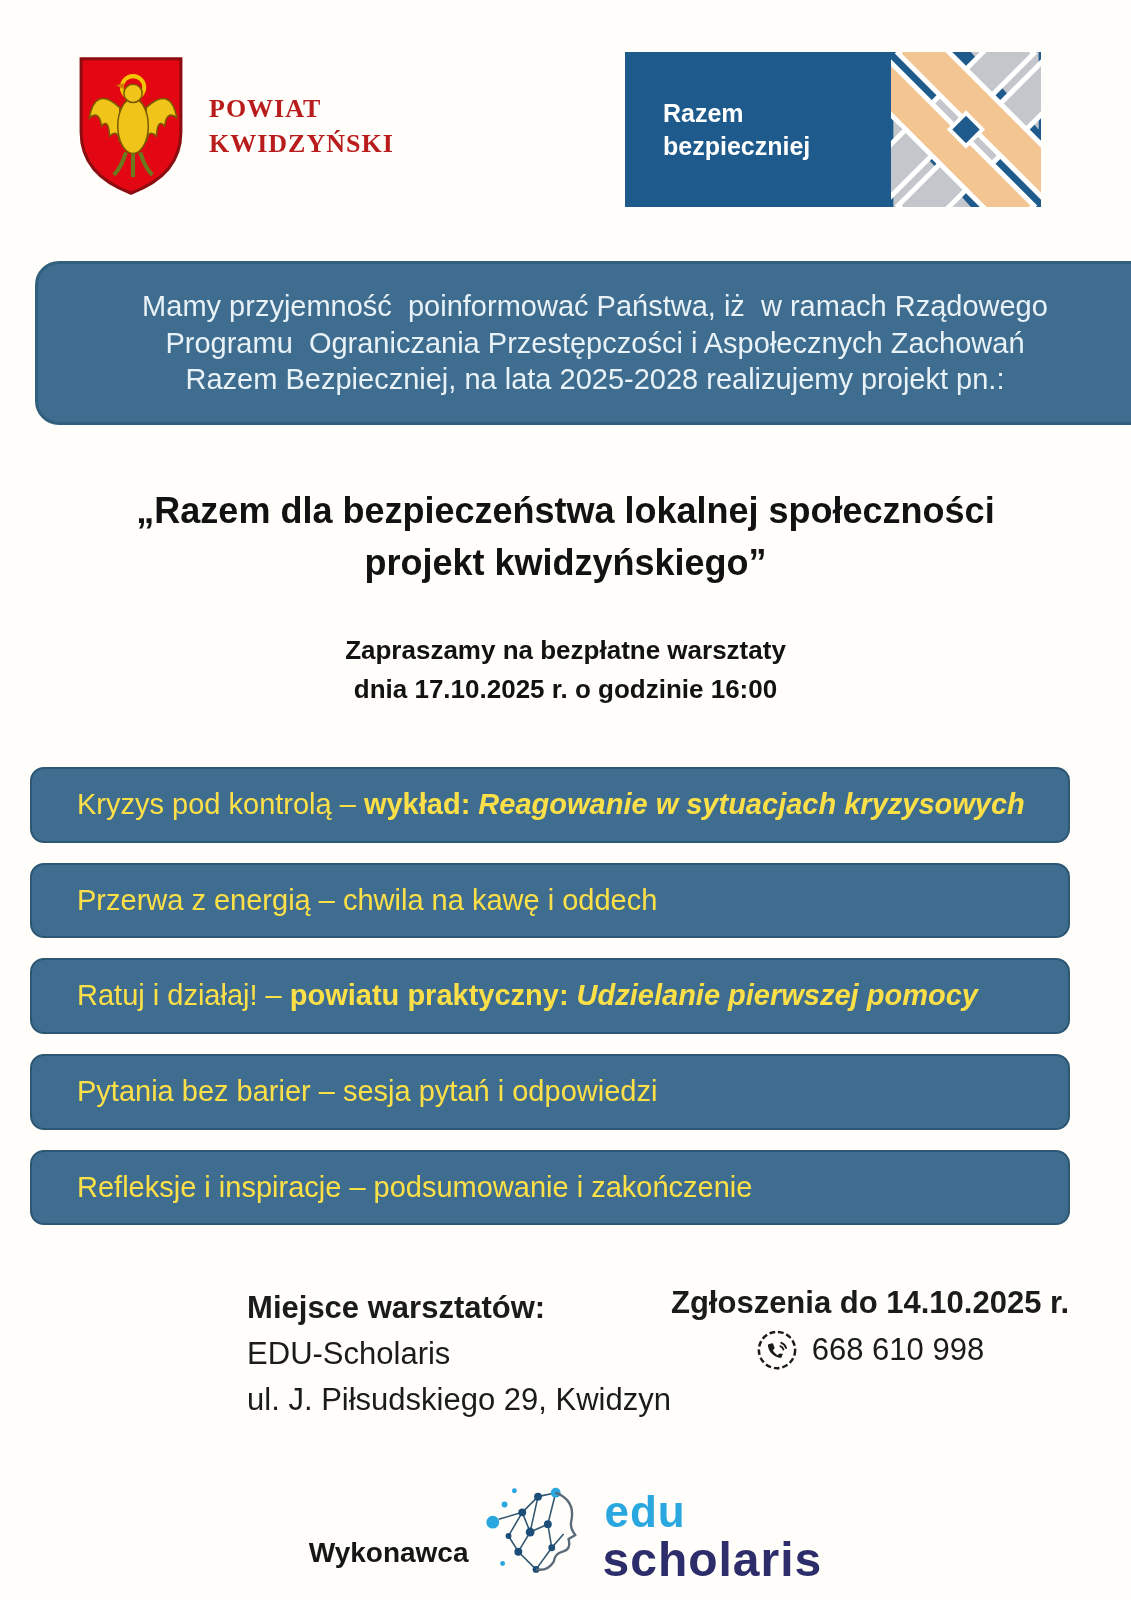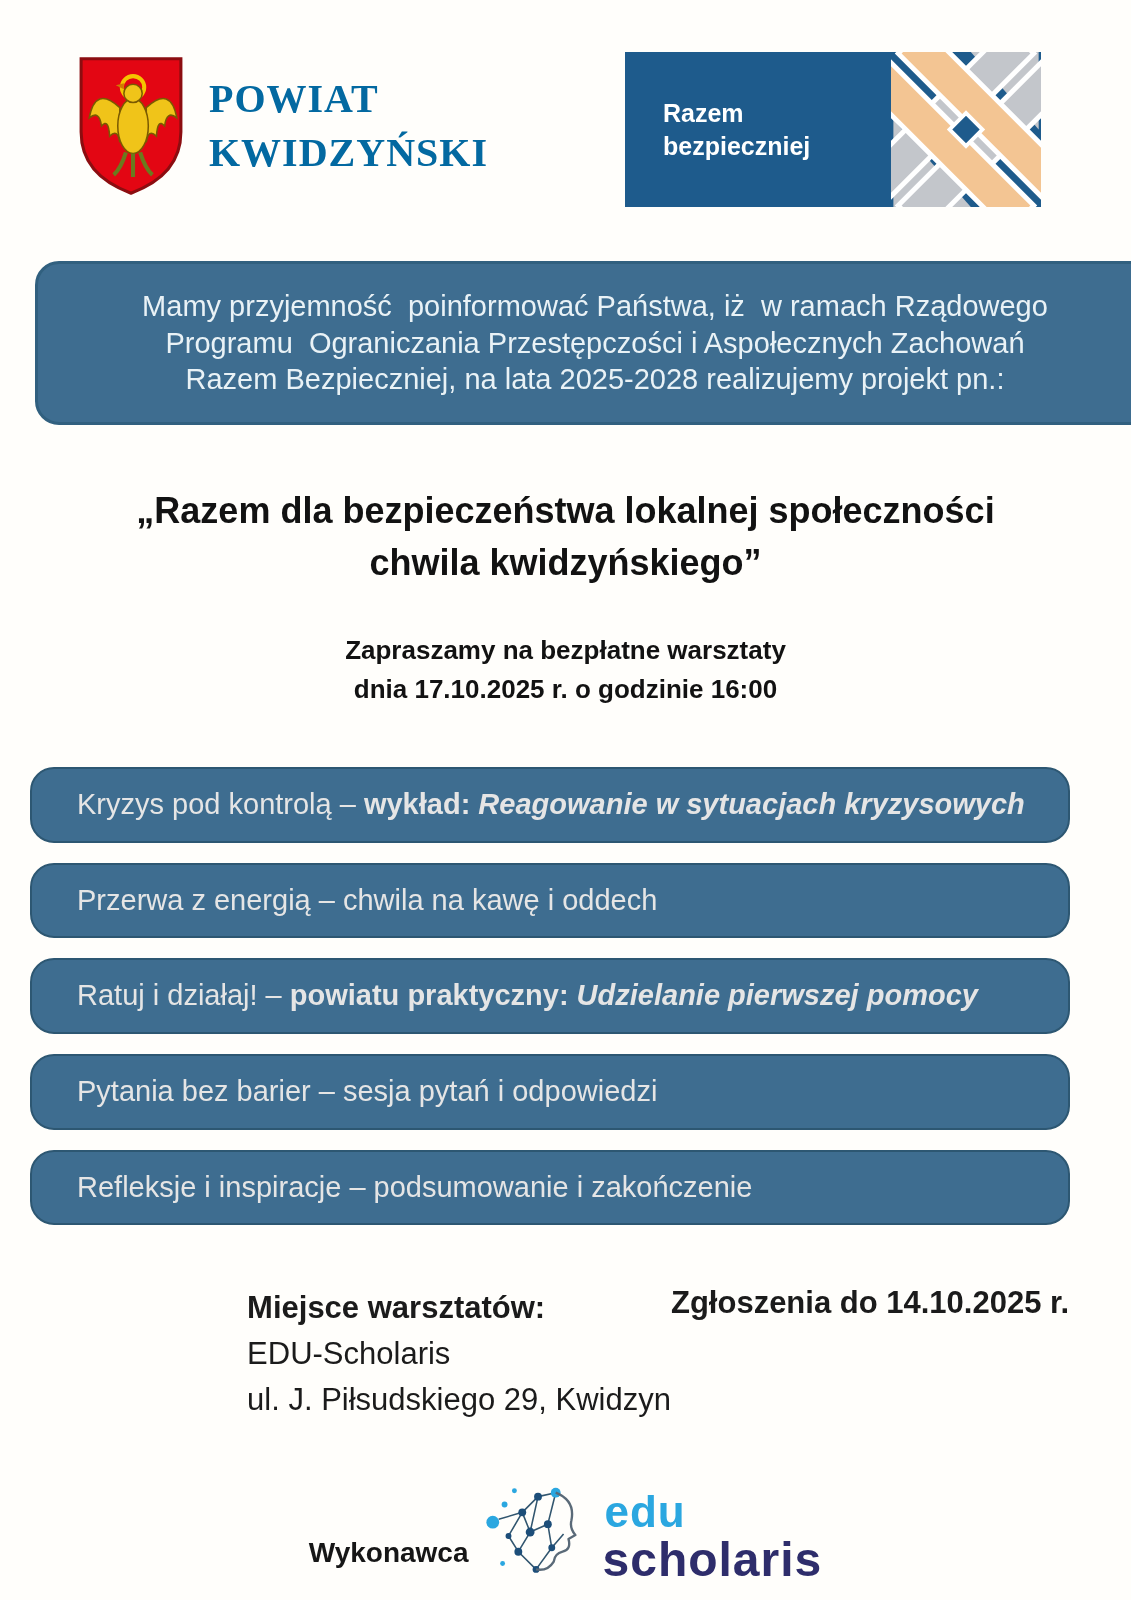--- a/index.html
+++ b/index.html
@@ -5,39 +5,39 @@
   html,body{margin:0;padding:0;background:#e9e9e9;}
   .page{
     position:relative;width:1131px;height:1600px;margin:0 auto;
     background:#fffefb;font-family:"Liberation Sans",sans-serif;color:#1b1b1b;
     overflow:hidden;
   }
   
   .header{display:flex;justify-content:space-between;align-items:flex-start;padding:52px 90px 0 75px;}
   .powiat{display:flex;align-items:center;gap:22px;}
   .crest{width:112px;height:148px;flex:none;}
-  .powiat-name{font-family:"Liberation Serif",serif;font-weight:bold;font-size:40px;line-height:1.35;letter-spacing:1px;color:#0369a1;}
+  .powiat-name{font-family:"Liberation Serif",serif;font-weight:bold;font-size:26px;line-height:1.35;letter-spacing:1px;color:#b91c1c;}
   .razem-logo{display:flex;width:416px;height:155px;background:#1e5b8c;overflow:hidden;}
   .razem-text{flex:1;display:flex;flex-direction:column;justify-content:center;padding-left:38px;color:#fff;font-weight:bold;font-size:25px;line-height:1.3;}
   .razem-art{width:150px;height:155px;flex:none;}
   
   .banner{
     margin:54px 0 0 35px;width:1120px;box-sizing:border-box;
     background:#3e6d90;border:3px solid #31607f;border-radius:24px;
     color:#e9f2f6;text-align:center;padding:24px 18px;font-size:29px;line-height:1.26;
   }
   .banner .line{display:block;white-space:pre-wrap;}
   
   .title{margin-top:60px;text-align:center;font-weight:bold;font-size:36px;line-height:1.45;color:#121212;}
   .invite{margin-top:42px;text-align:center;font-weight:bold;font-size:26px;line-height:1.5;color:#121212;}
   
   .agenda{margin:58px 0 0 30px;width:1040px;display:flex;flex-direction:column;gap:20px;}
   .bar{
-    box-sizing:border-box;background:#3e6d90;border:2px solid #2d5772;border-radius:24px;
-    color:#e5e5e5;font-size:29px;padding:17px 18px 17px 45px;line-height:1.3;
+    box-sizing:border-box;background:#3e6d90;border:2px solid #2d5772;border-radius:14px;
+    color:#fde047;font-size:29px;padding:17px 18px 17px 45px;line-height:1.3;
   }
   .bar .b{font-weight:bold;}
   .bar .bi{font-weight:bold;font-style:italic;}
   
   .info{display:flex;justify-content:flex-end;align-items:flex-start;padding:60px 62px 0 40px;}
   .loc{font-size:31px;line-height:1.48;}
   .loc .head{font-weight:bold;display:block;}
   .loc .row{display:block;}
   .signup{text-align:center;font-size:31px;}
   .signup .deadline{font-weight:bold;display:block;}
@@ -97,21 +97,21 @@
   </div>
 
   <div class="banner">
     <span class="line">Mamy przyjemność  poinformować Państwa, iż  w ramach Rządowego</span>
     <span class="line">Programu  Ograniczania Przestępczości i Aspołecznych Zachowań</span>
     <span class="line">Razem Bezpieczniej, na lata 2025-2028 realizujemy projekt pn.:</span>
   </div>
 
   <div class="title">
     <div>„Razem dla bezpieczeństwa lokalnej społeczności</div>
-    <div>chwila kwidzyńskiego”</div>
+    <div>projekt kwidzyńskiego”</div>
   </div>
 
   <div class="invite">
     <div>Zapraszamy na bezpłatne warsztaty</div>
     <div>dnia 17.10.2025 r. o godzinie 16:00</div>
   </div>
 
   <div class="agenda">
     <div class="bar">
       <span>Kryzys pod kontrolą – </span><span class="b">wykład: </span><span class="bi">Reagowanie w sytuacjach kryzysowych</span>
@@ -131,20 +131,28 @@
   </div>
 
   <div class="info">
     <div class="loc">
       <span class="head">Miejsce warsztatów:</span>
       <span class="row">EDU-Scholaris</span>
       <span class="row">ul. J. Piłsudskiego 29, Kwidzyn</span>
     </div>
     <div class="signup">
       <span class="deadline">Zgłoszenia do 14.10.2025 r.</span>
+      <div class="phone-row">
+        <svg class="phone-icon" viewBox="0 0 44 44">
+          <circle cx="22" cy="22" r="19" fill="none" stroke="#1b1b1b" stroke-width="2.6" stroke-dasharray="6 3"></circle>
+          <path d="M28.9 26.9l-3-1.2c-.7-.3-1.4-.1-1.9.4l-1.3 1.3c-2.1-1.2-3.9-2.9-5.1-5.1l1.3-1.3c.5-.5.7-1.2.4-1.9l-1.2-3c-.3-.8-1.2-1.3-2-1l-2.4.7c-.8.2-1.3 1-1.2 1.8.9 6.6 6.1 11.8 12.7 12.7.8.1 1.6-.4 1.8-1.2l.7-2.4c.3-.8-.2-1.7-.8-1.8z" fill="#1b1b1b"></path>
+          <path d="M26.5 14.5 q4 1.5 5 5.5 M25.5 18 q2.5 1 3.2 3.5" stroke="#1b1b1b" stroke-width="2" fill="none" stroke-linecap="round"></path>
+        </svg>
+        <span>668 610 998</span>
+      </div>
     </div>
   </div>
 
   <div class="executor">
     <span class="exec-label">Wykonawca</span>
     <svg class="head-art" viewBox="0 0 120 120">
       <g stroke="#32566f" stroke-width="1.6" fill="none">
         <path d="M20 45 L44 38 M44 38 L60 22 M60 22 L78 18 M44 38 L52 58 M52 58 L40 78 M52 58 L70 50 M70 50 L78 18 M70 50 L74 74 M40 78 L58 96 M58 96 L74 74 M44 38 L30 62 M30 62 L40 78 M60 22 L52 58 M74 74 L86 60"></path>
       </g>
       <g fill="#1d4e79">

